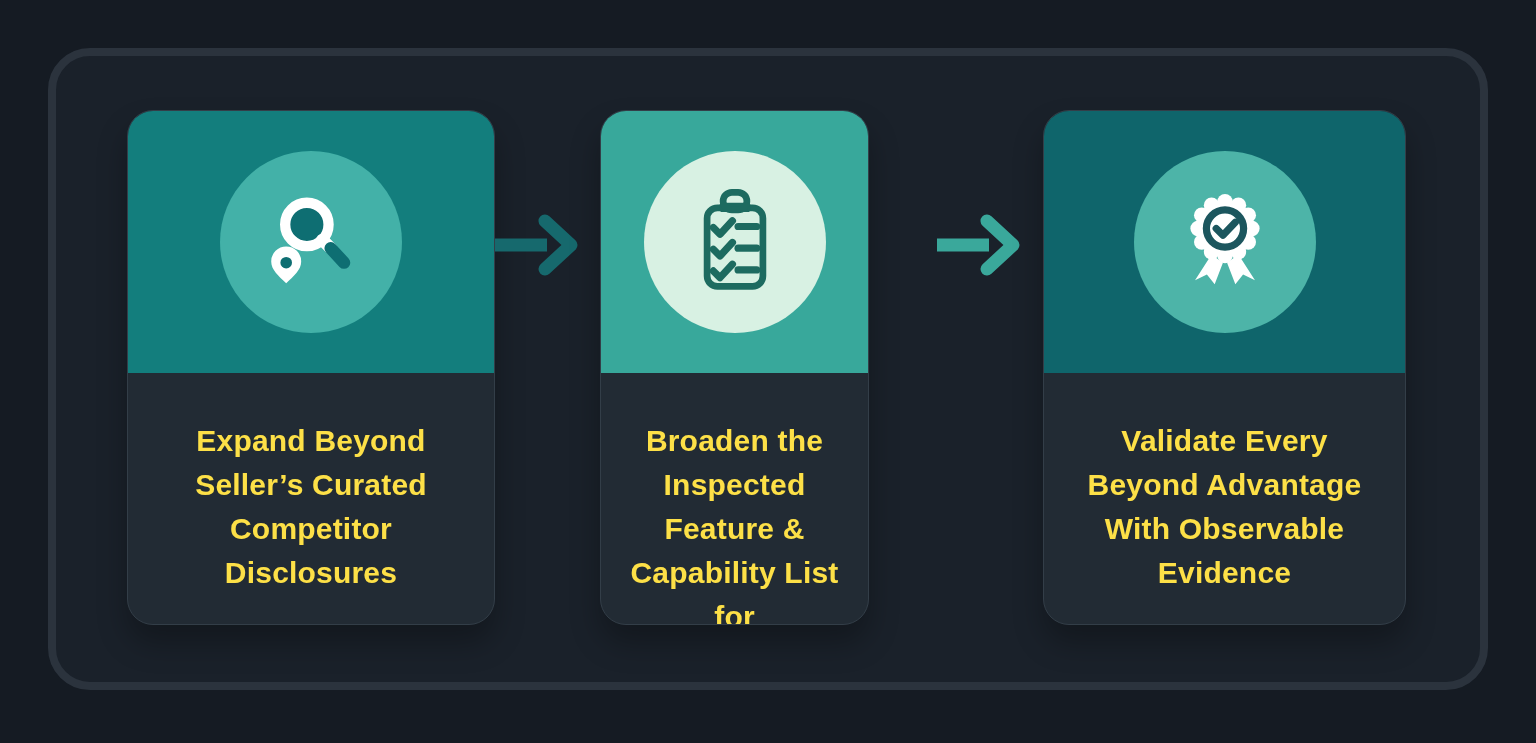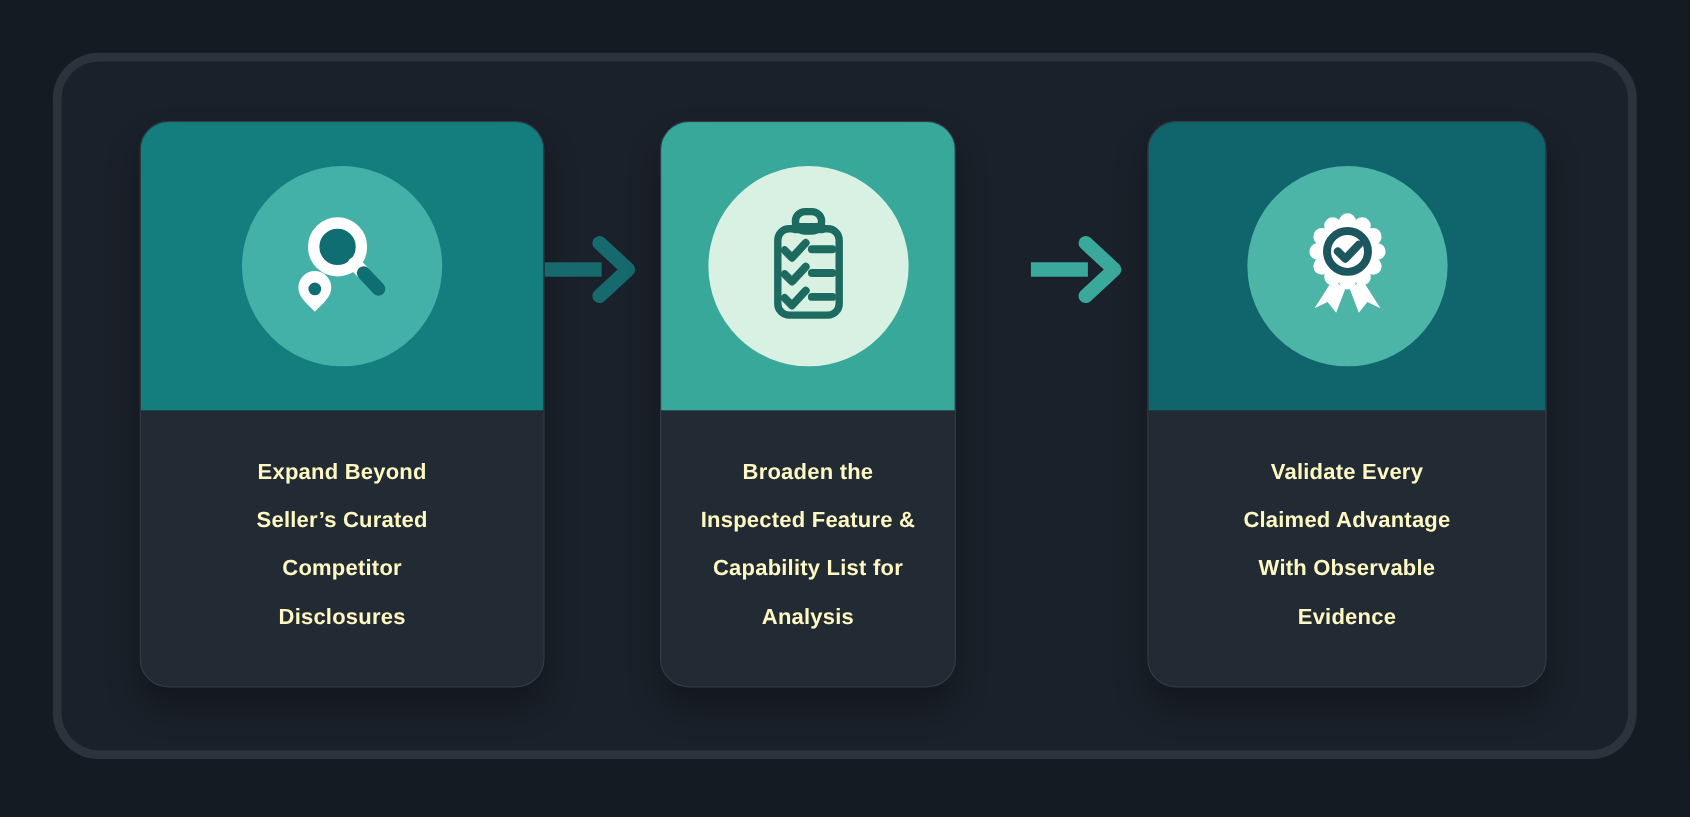--- a/index.html
+++ b/index.html
@@ -46,23 +46,23 @@
   }
   .circle--1{background:#43b1a8;}
   .circle--2{background:#d8f1e3;}
   .circle--3{background:#4db4a8;}
   .card-body{
     box-sizing:border-box;
     padding:30px 6px 0 6px;
     text-align:center;
   }
   .card-title{
-    margin:4px;
-    color:#fef9c3;
-    font-size:20px;
+    margin:16px;
+    color:#fde047;
+    font-size:30px;
     line-height:44px;
     font-weight:700;
     letter-spacing:0.2px;
     white-space:pre-line;
   }
   .arrow{position:absolute;width:85px;height:70px;}
   .arrow--1{left:495px;top:210px;}
   .arrow--2{left:937px;top:210px;}
 </style>
 </head>
@@ -149,19 +149,19 @@
             <circle cx="73" cy="24.5" r="7.5"></circle>
               <circle cx="82.5" cy="34" r="7.5"></circle>
           </g>
           <circle cx="60" cy="47" r="18" fill="#ffffff" stroke="#1c565e" stroke-width="7"></circle>
           <path d="M51.5,47 l6.5,6.5 l12,-12.5" fill="none" stroke="#1c565e" stroke-width="7" stroke-linecap="round" stroke-linejoin="round"></path>
         </svg>
       </div>
     </div>
     <div class="card-body">
       <h2 class="card-title">Validate Every
-Claimed Advantage
+Beyond Advantage
 With Observable
 Evidence</h2>
     </div>
   </section>
 
 </div>
 
 </body></html>

